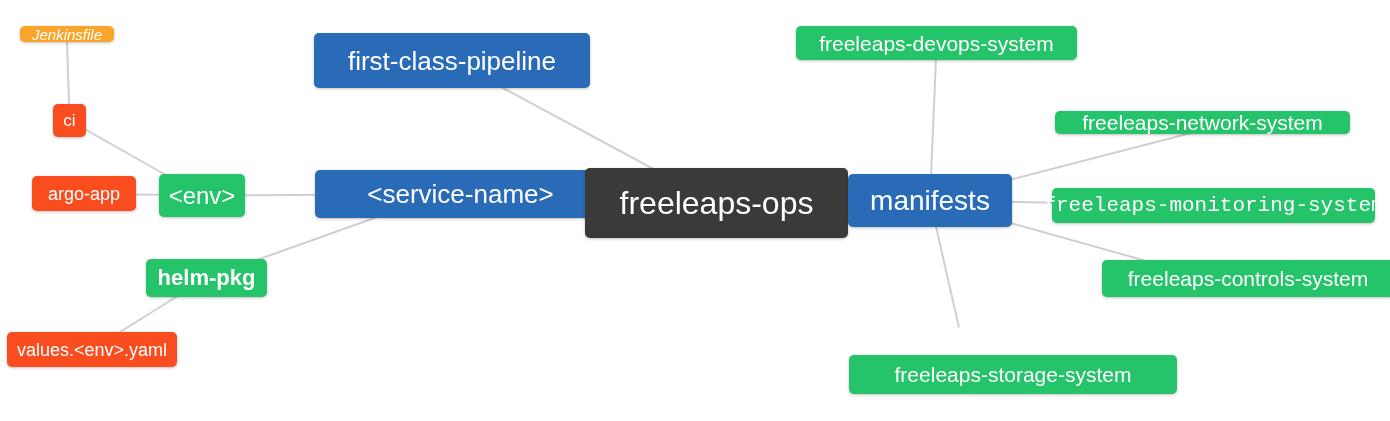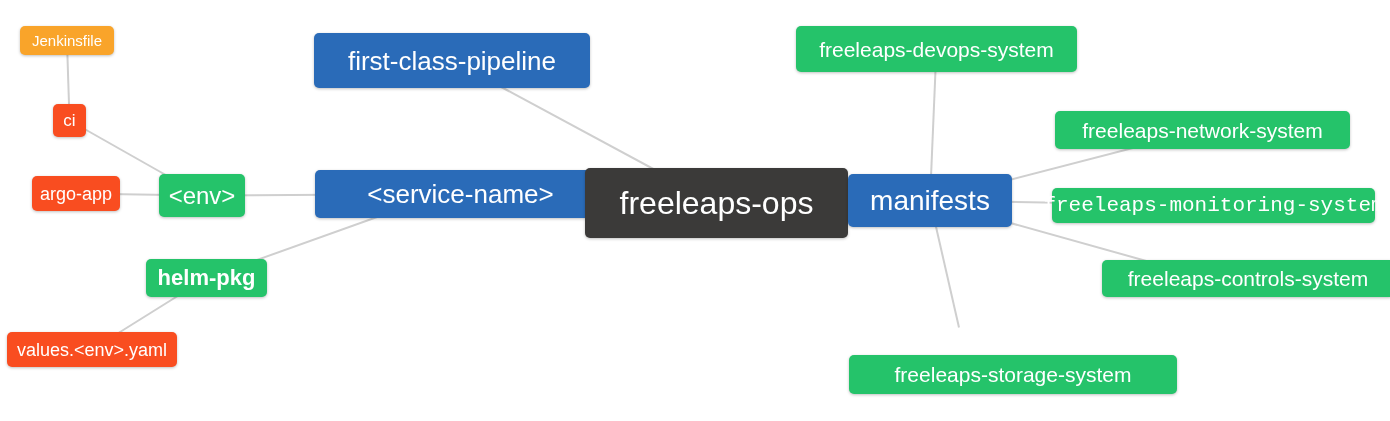--- a/index.html
+++ b/index.html
@@ -53,28 +53,28 @@
       <line x1="452" y1="60.5" x2="716.5" y2="203" stroke="#cfcfcf" stroke-width="2"></line>
       <line x1="441.5" y1="194" x2="716.5" y2="203" stroke="#cfcfcf" stroke-width="2"></line>
       <line x1="716.5" y1="203" x2="930" y2="200.5" stroke="#cfcfcf" stroke-width="2"></line>
       <line x1="930" y1="200.5" x2="936.5" y2="46.5" stroke="#cfcfcf" stroke-width="2"></line>
       <line x1="930" y1="200.5" x2="1202.5" y2="130" stroke="#cfcfcf" stroke-width="2"></line>
       <line x1="930" y1="200.5" x2="1213.5" y2="205.5" stroke="#cfcfcf" stroke-width="2"></line>
       <line x1="930" y1="200.5" x2="1209" y2="278.5" stroke="#cfcfcf" stroke-width="2"></line>
       <line x1="930" y1="200.5" x2="959" y2="327.5" stroke="#cfcfcf" stroke-width="2"></line>
     </svg>
 
-<div class="node" style="left: 20px; top: 26px; width: 94px; height: 29px; font-size: 15px; background: rgb(249, 164, 42);">Jenkinsfile</div>
+<div class="node" style="left: 20px; top: 26px; width: 94px; height: 16px; font-size: 15px; background: rgb(249, 164, 42); font-style: italic;">Jenkinsfile</div>
     <div class="node" style="left: 53px; top: 104px; width: 33px; height: 33px; font-size: 17px; background: rgb(249, 77, 32);">ci</div>
-    <div class="node" style="left: 32px; top: 176px; width: 88px; height: 35px; font-size: 18px; background: rgb(249, 77, 32);">argo-app</div>
+    <div class="node" style="left: 32px; top: 176px; width: 104px; height: 35px; font-size: 18px; background: rgb(249, 77, 32);">argo-app</div>
     <div class="node" style="left: 159px; top: 174px; width: 86px; height: 43px; font-size: 24px; background: rgb(37, 195, 106);">&lt;env&gt;</div>
     <div class="node" style="left: 146px; top: 259px; width: 121px; height: 38px; font-size: 22px; background: rgb(37, 195, 106); font-weight: bold;">helm-pkg</div>
     <div class="node" style="left: 7px; top: 332px; width: 170px; height: 35px; font-size: 18px; background: rgb(249, 77, 32);">values.&lt;env&gt;.yaml</div>
     <div class="node" style="left: 314px; top: 33px; width: 276px; height: 55px; font-size: 26px; background: rgb(42, 107, 184);">first-class-pipeline</div>
     <div class="node" style="left: 315px; top: 170px; width: 291px; height: 48px; font-size: 26px; background: rgb(42, 107, 184);">&lt;service-name&gt;</div>
     <div class="node" style="left: 585px; top: 168px; width: 263px; height: 70px; font-size: 32px; background: rgb(59, 58, 57);">freeleaps-ops</div>
     <div class="node" style="left: 848px; top: 174px; width: 164px; height: 53px; font-size: 28px; background: rgb(42, 107, 184);">manifests</div>
-    <div class="node" style="left: 796px; top: 26px; width: 281px; height: 46px; font-size: 21px; background: rgb(37, 195, 106);">freeleaps-devops-system</div>
-    <div class="node" style="left: 1055px; top: 111px; width: 295px; height: 38px; font-size: 21px; background: rgb(37, 195, 106);">freeleaps-network-system</div>
+    <div class="node" style="left: 796px; top: 26px; width: 281px; height: 34px; font-size: 21px; background: rgb(37, 195, 106);">freeleaps-devops-system</div>
+    <div class="node" style="left: 1055px; top: 111px; width: 295px; height: 23px; font-size: 21px; background: rgb(37, 195, 106);">freeleaps-network-system</div>
     <div class="node" style="left: 1052px; top: 188px; width: 323px; height: 35px; font-size: 21px; background: rgb(37, 195, 106); font-family: Liberation Mono, monospace;">freeleaps-monitoring-system</div>
     <div class="node" style="left: 1063px; top: 260px; width: 292px; height: 37px; font-size: 21px; background: rgb(37, 195, 106); margin-left: 39px;">freeleaps-controls-system</div>
     <div class="node" style="left: 849px; top: 308px; width: 328px; height: 39px; font-size: 21px; background: rgb(37, 195, 106); margin-top: 47px;">freeleaps-storage-system</div>
   </div>
 
 </body></html>

